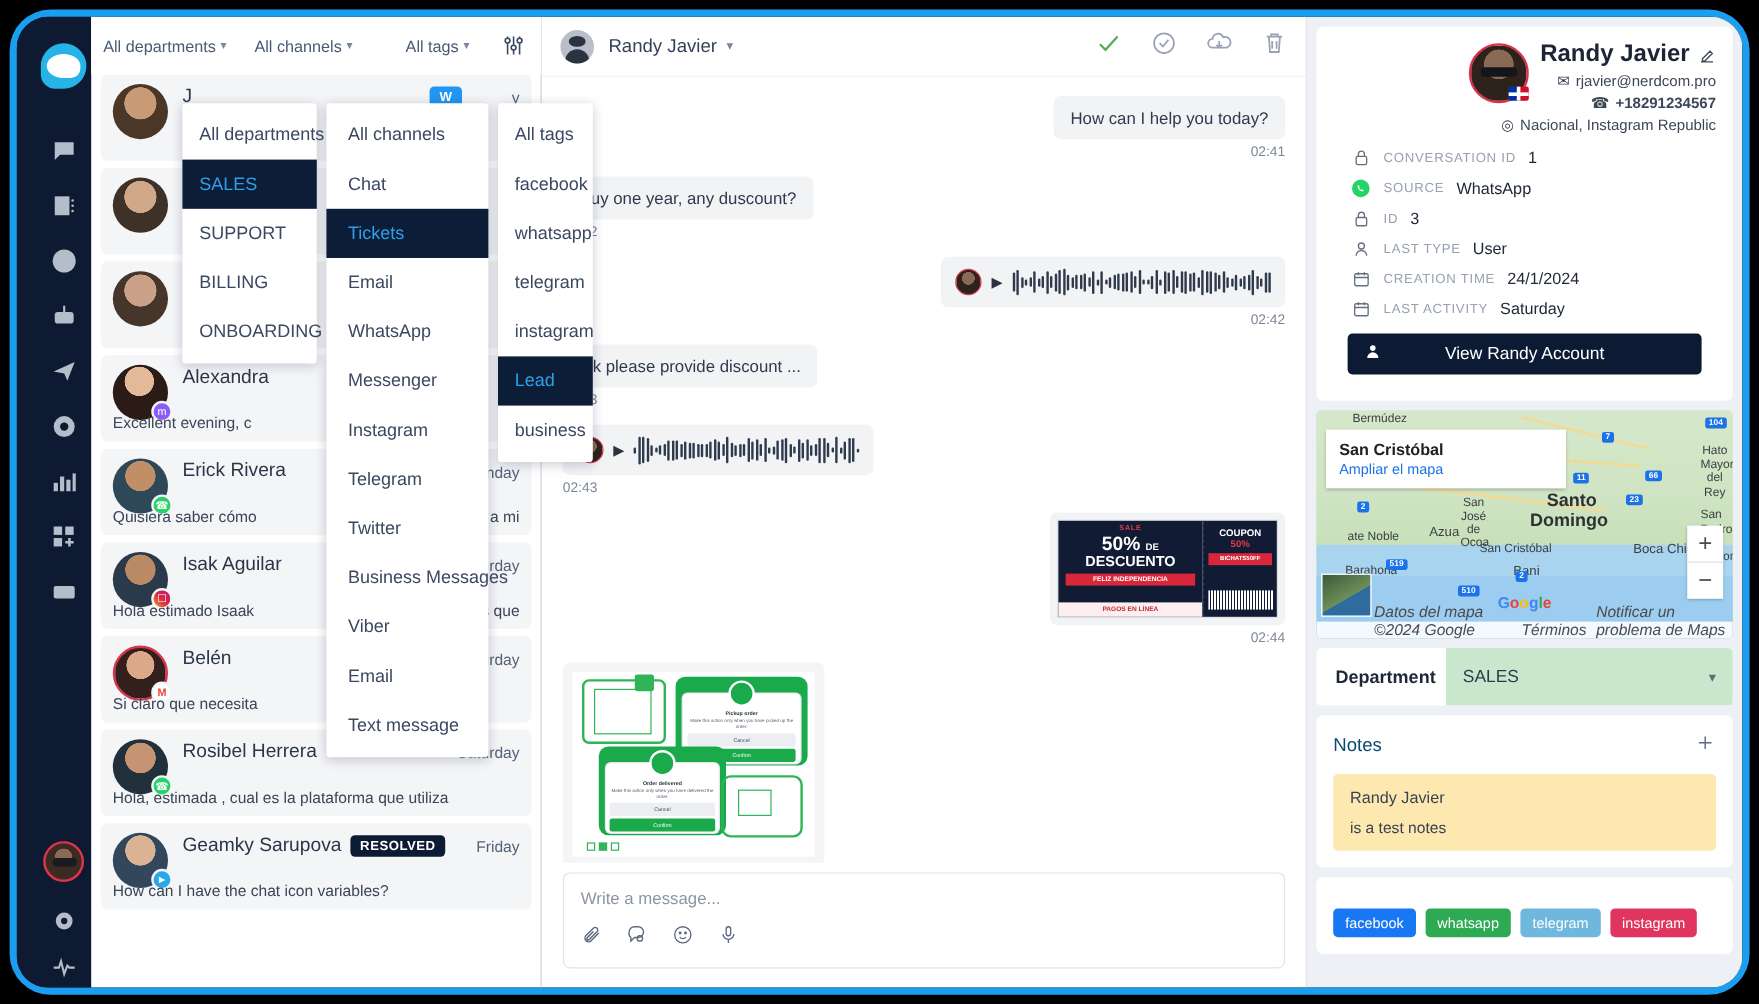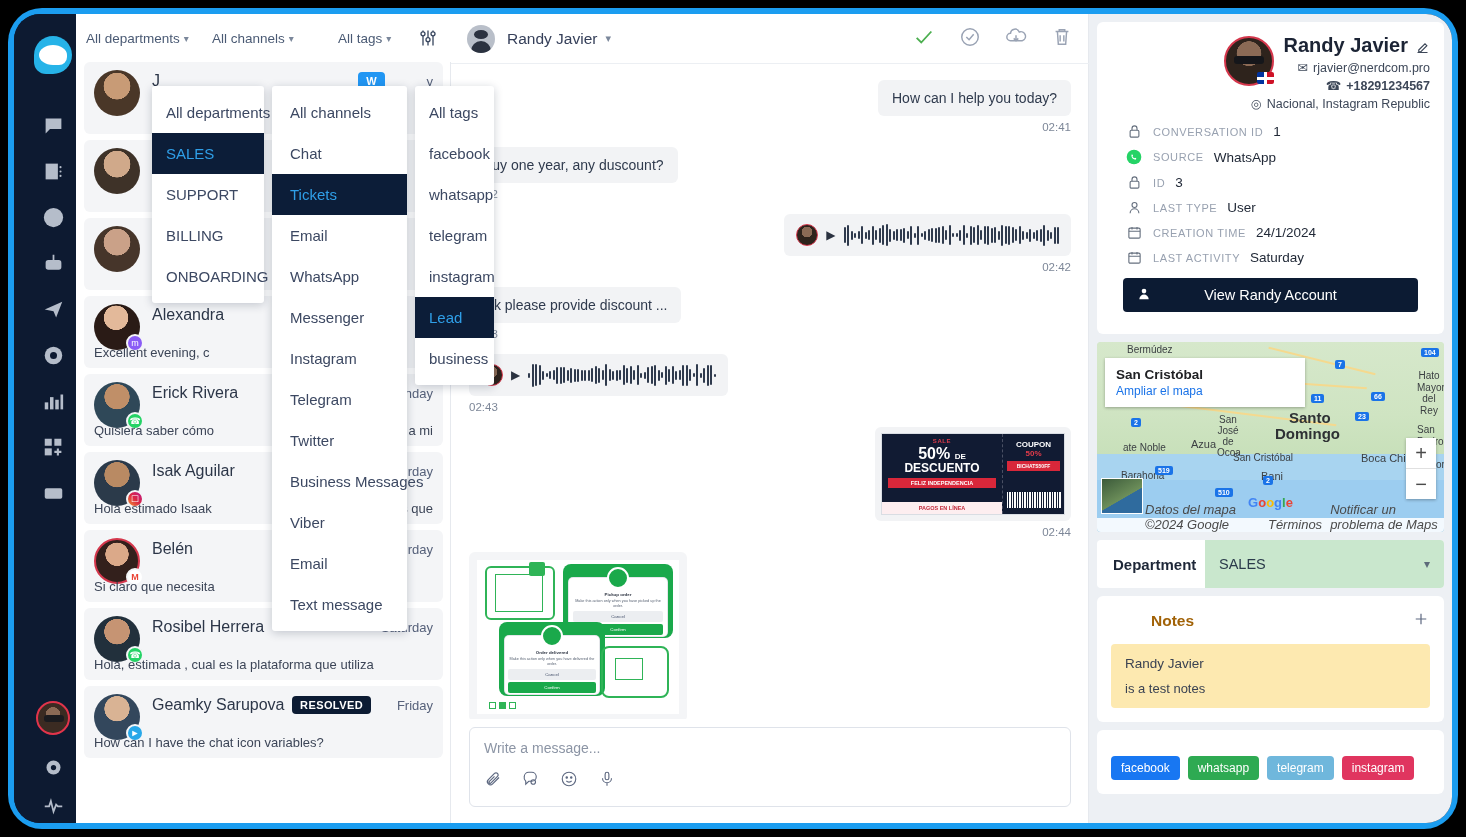--- a/index.html
+++ b/index.html
@@ -210,21 +210,21 @@
   .thumbsat{ position:absolute; left:4px; bottom:18px; width:42px;height:36px;
             background:linear-gradient(150deg,#3b5a3a,#6d8f5a 55%,#2f6b9e 56%); border:1px solid #fff;}
 
   .deptrow{ display:flex; height:48px; background:#fff; border-radius:4px; overflow:hidden; margin-bottom:8px;}
   .deptrow .k{ width:108px; display:flex; align-items:center; padding-left:16px; font-size:15px; font-weight:bold; color:#1e2738;}
   .deptrow .v{ flex:1; background:#c9e7cd; display:flex; align-items:center; padding:0 14px; font-size:14.5px; color:#2b3b4b;}
   .deptrow .v .cv{ margin-left:auto; color:#5d6b7a; font-size:12px;}
 
   .sec{ background:#fff; border-radius:6px; padding:14px; margin-bottom:8px; }
   .sec-h{ display:flex; align-items:center; }
-  .sec-t{ font-size:15.5px; font-weight:bold; color:#a16207;margin-left:40px; }
+  .sec-t{ font-size:15.5px; font-weight:normal; color:#0c4a6e; }
   .sec-a{ margin-left:auto; color:#6a7585; }
   .note{ background:#fde9b0; border-radius:4px; padding:12px 14px; margin-top:12px; }
   .note .n1{ font-size:13.5px; color:#3a4252; }
   .note .n2{ font-size:13px; color:#3a4252; margin-top:10px; }
   .tags{ display:flex; gap:8px; margin-top:12px; flex-wrap:wrap; }
   .tg{ font-size:12px; color:#fff; padding:5px 10px; border-radius:4px; }
 </style>
 </head>
 <body>
 

